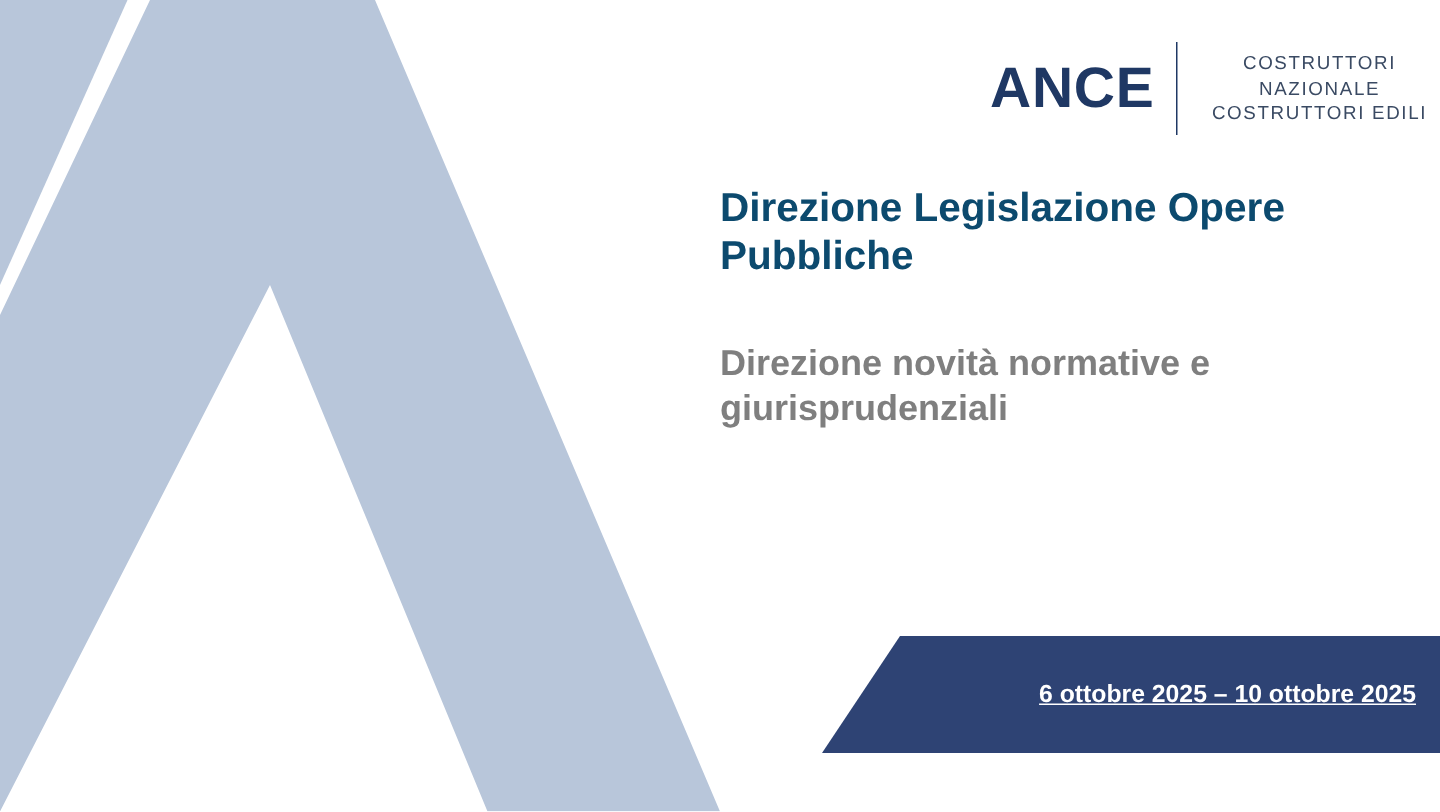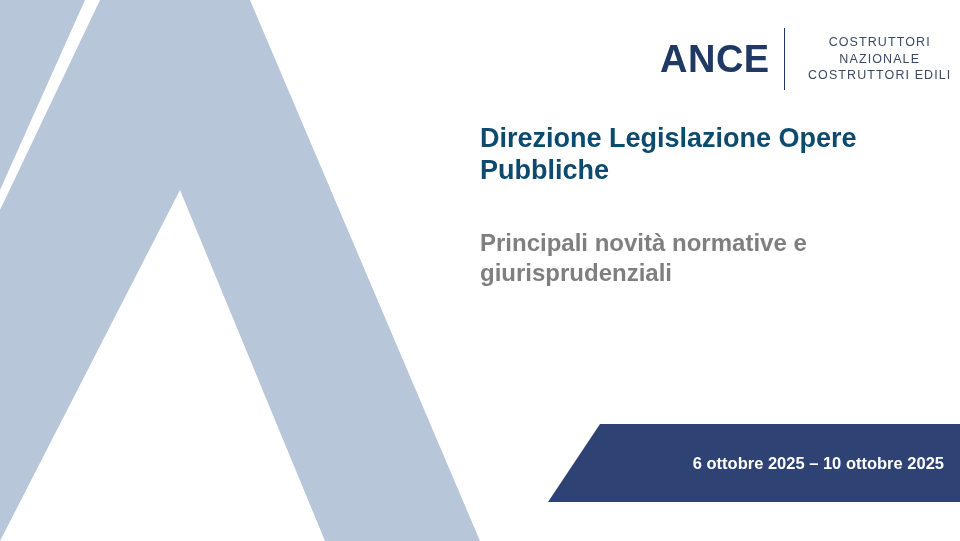--- a/index.html
+++ b/index.html
@@ -96,20 +96,21 @@
     display: flex;
     align-items: center;
     justify-content: flex-end;
   }
   .date-text {
     color: #ffffff;
     font-size: 16.5px;
     font-weight: bold;
     padding-right: 16px;
     white-space: nowrap;
+    text-decoration: underline;
   }
 </style>
 </head>
 <body>
 
 <div class="slide">
 
   <svg class="bg-shape" viewBox="0 0 520 541" preserveAspectRatio="none">
     <polygon points="0,0 85,0 0,190" fill="#b8c6da"></polygon>
     <polygon points="0,210 100,0 250,0 480,541 325,541 180,190 0,541" fill="#b8c6da"></polygon>
@@ -119,19 +120,19 @@
     <div class="logo-mark">ANCE</div>
     <div class="logo-divider"></div>
     <div class="logo-text">
       <span>COSTRUTTORI NAZIONALE</span>
       <span>COSTRUTTORI EDILI</span>
     </div>
   </div>
 
   <div class="title-main">Direzione Legislazione Opere Pubbliche</div>
 
-  <div class="title-sub">Principali novità normative e giurisprudenziali</div>
+  <div class="title-sub">Direzione novità normative e giurisprudenziali</div>
 
   <div class="date-banner">
     <span class="date-text">6 ottobre 2025 – 10 ottobre 2025</span>
   </div>
 
 </div>
 
 </body></html>

